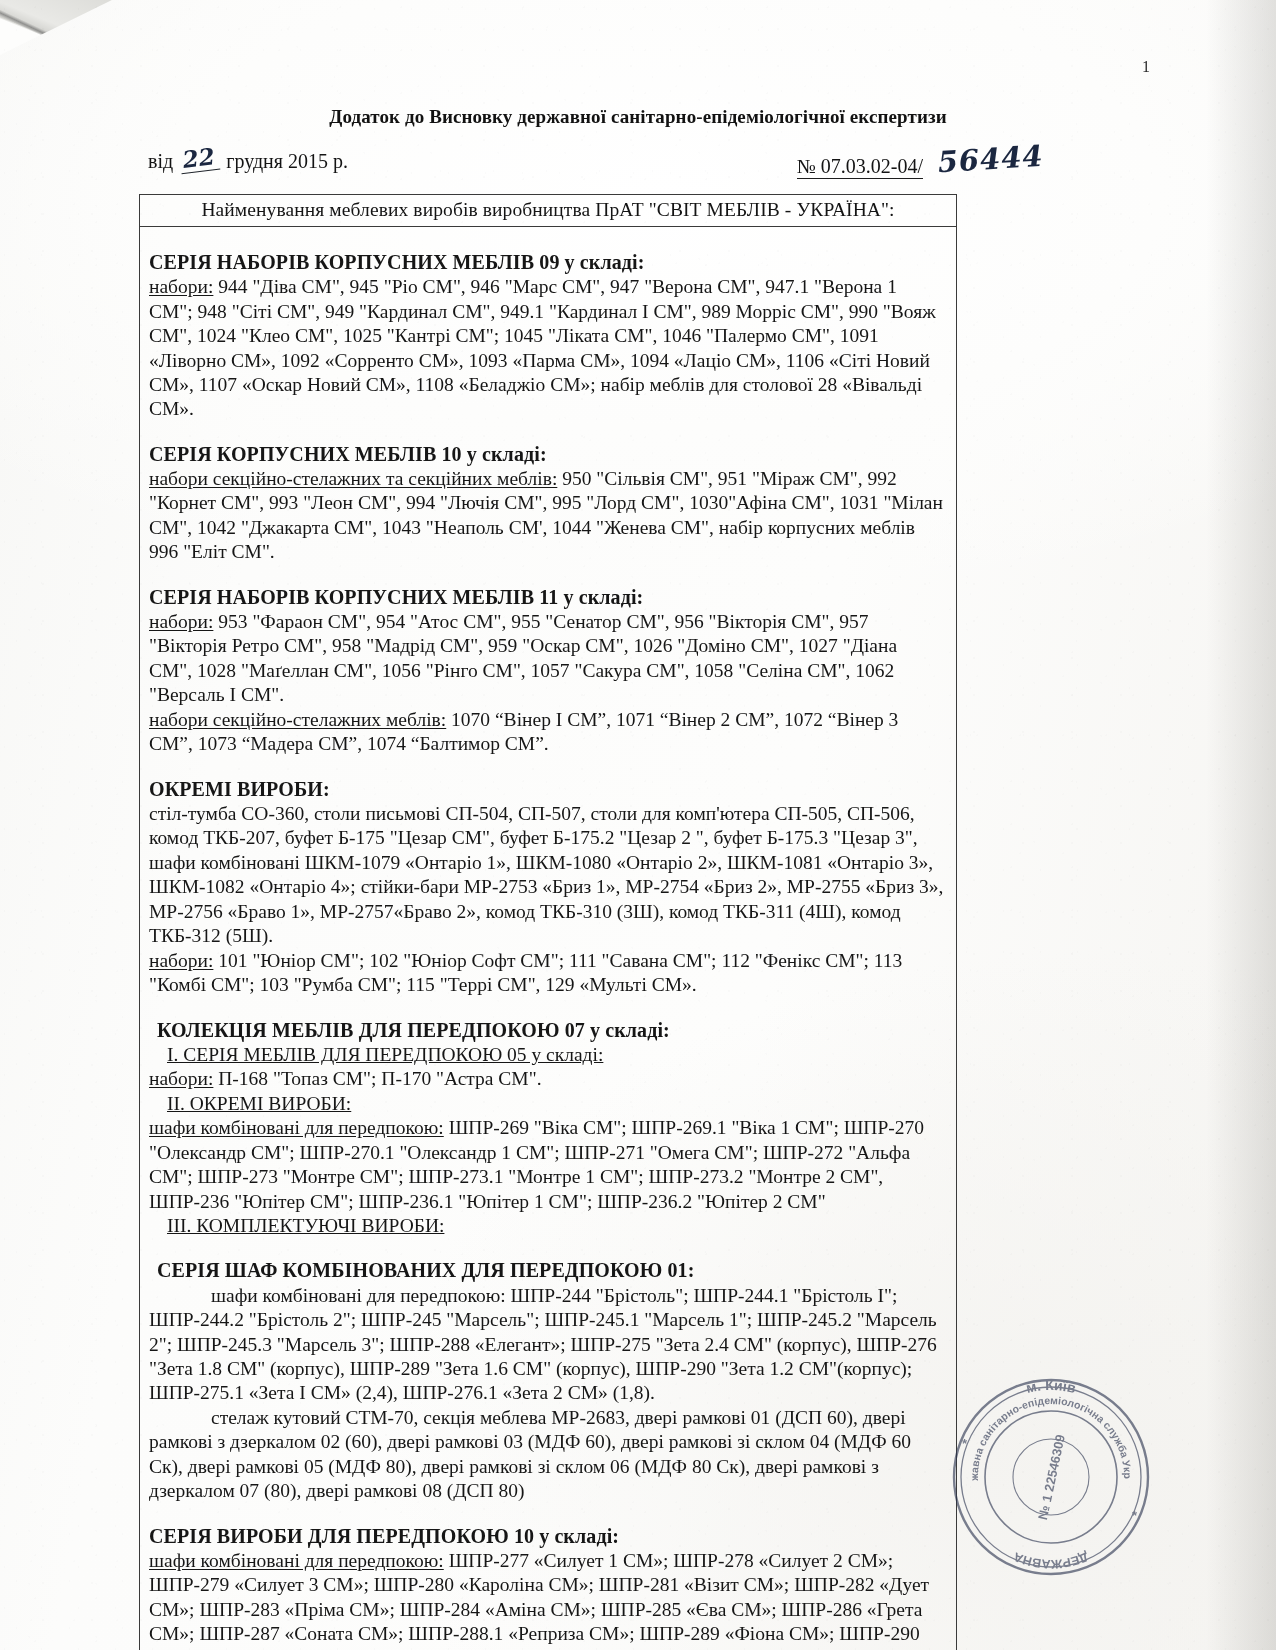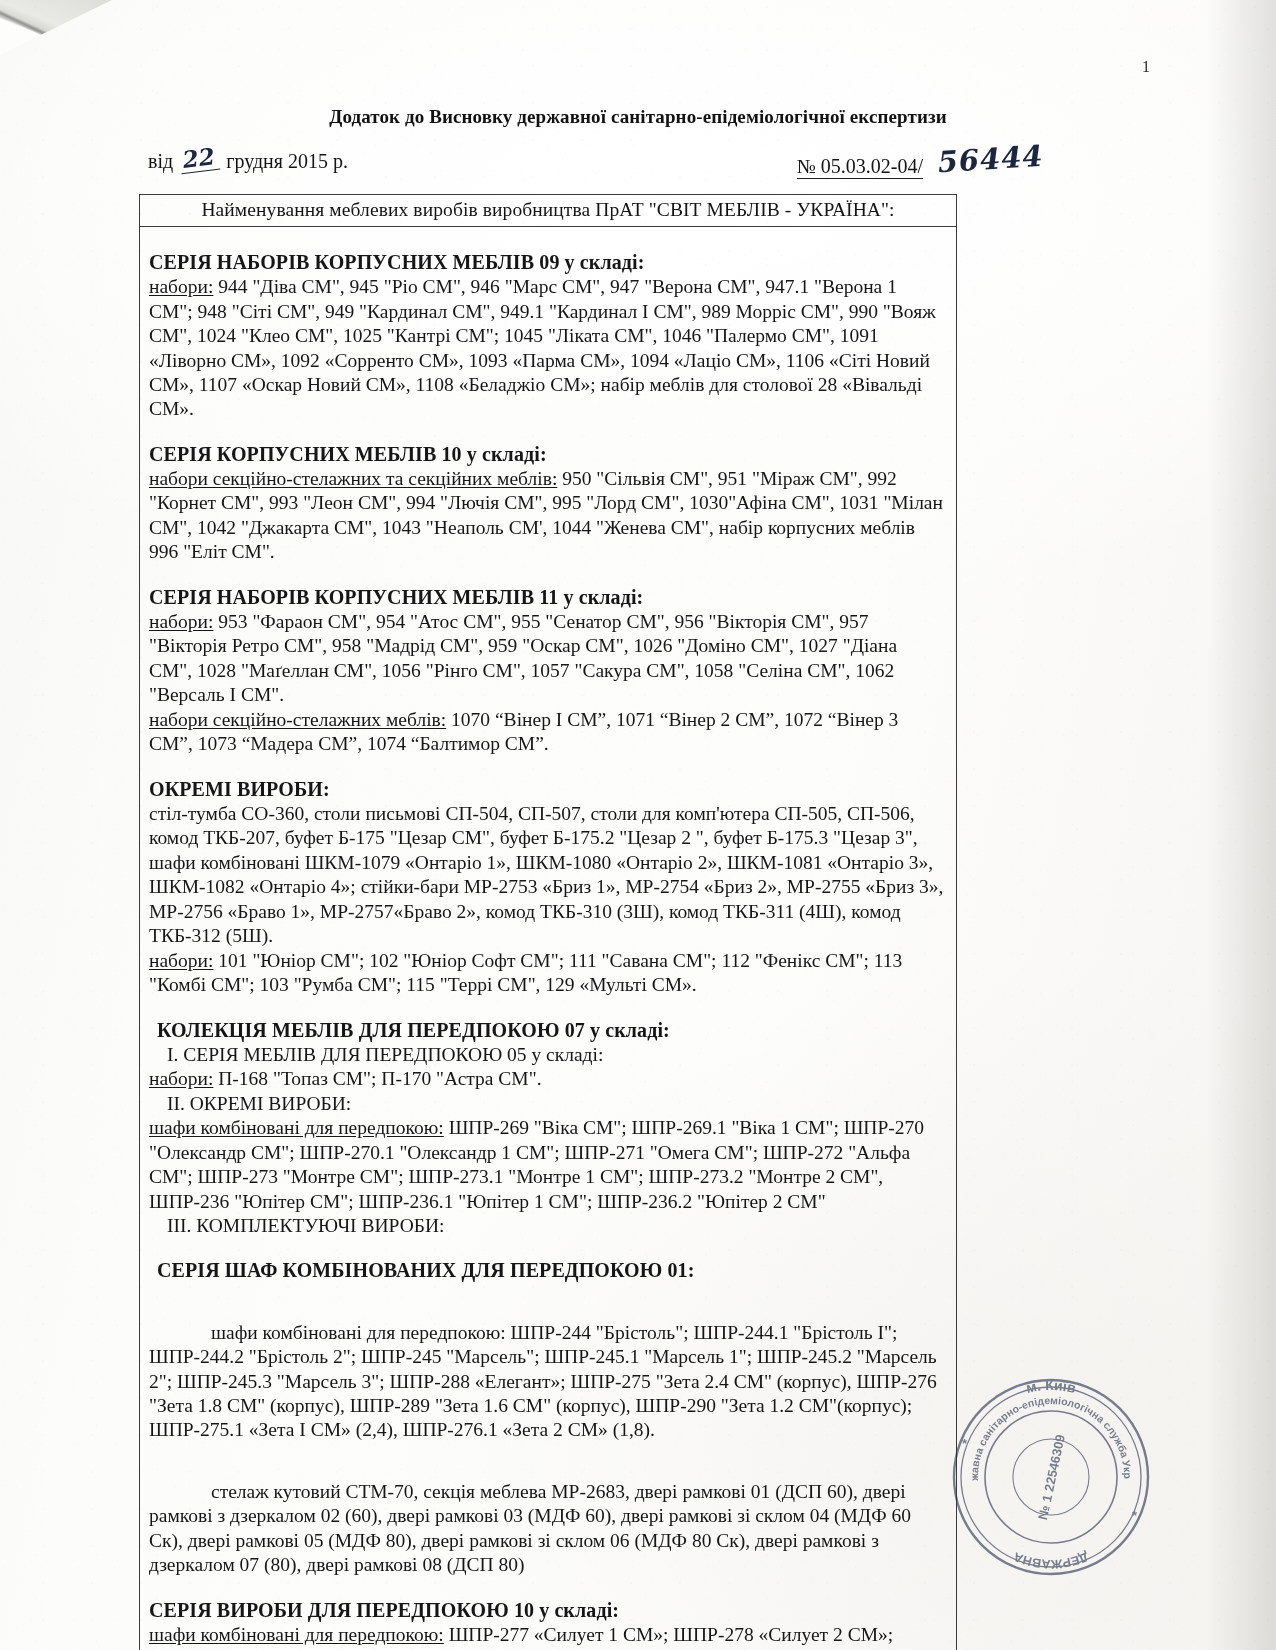--- a/index.html
+++ b/index.html
@@ -110,22 +110,22 @@
     padding:3px 12px 6px 9px;
     font-size:19.5px;
     line-height:1.255;
     text-align:left;
     color:#161616;
   }
   p{margin:0;}
   .h{font-weight:bold;font-size:20px;letter-spacing:.1px;margin-top:20px;}
   .h .reg{font-weight:bold;}
   .u{text-decoration:underline;text-underline-offset:2px;text-align:right;}
-  .ind1{padding-left:18px;}
-  .ind2{text-indent:62px;margin-top:37px;}
+  .ind1{padding-left:18px;text-decoration:underline;}
+  .ind2{text-indent:62px;}
   .ind-sm{text-indent:44px;}
 
   
   #stamp{
     position:absolute;left:926px;top:1352px;width:250px;height:250px;
     pointer-events:none;opacity:.62;
   }
   #stamp svg{display:block;}
   .st-txt{
     font-family:"Liberation Sans","DejaVu Sans",sans-serif;
@@ -143,21 +143,21 @@
 
   <div class="doc-title">Додаток до Висновку державної санітарно-епідеміологічної експертизи</div>
 
   <div class="dateline">
     <span class="left">
       <span>від</span>
       <span class="hand-day">22</span>
       <span>грудня 2015 р.</span>
     </span>
     <span class="right">
-      <span class="reg">№ 05.03.02-04/</span>
+      <span class="reg">№ 07.03.02-04/</span>
       <span class="hand-num">56444</span>
     </span>
   </div>
 
   <div id="body-block">
 
     <div class="colhead">Найменування   меблевих виробів  виробництва ПрАТ "СВІТ МЕБЛІВ - УКРАЇНА":</div>
 
     <div class="content">
 

